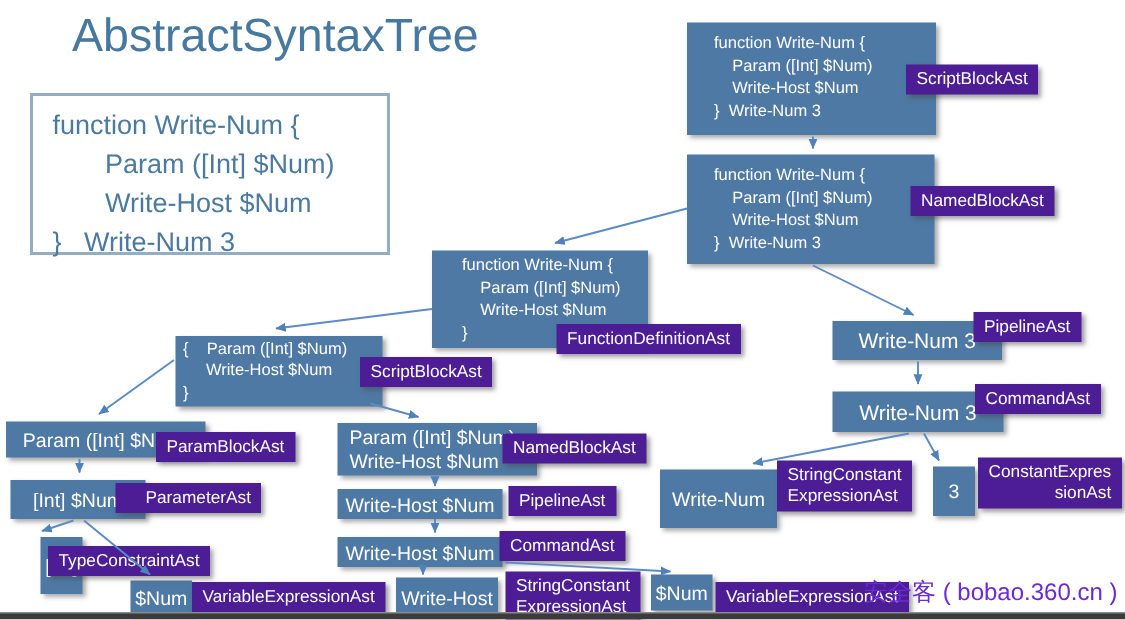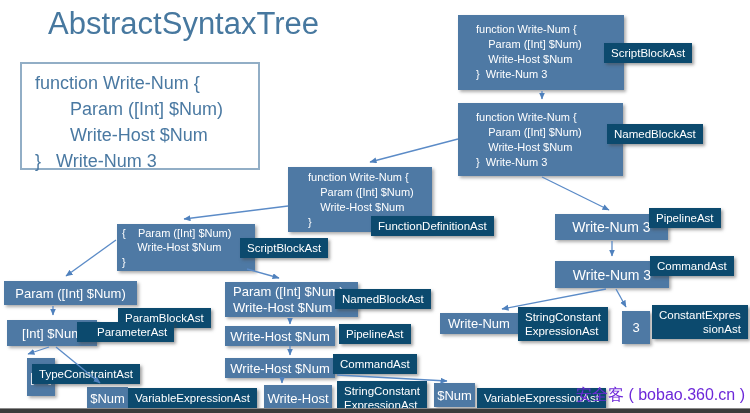--- a/index.html
+++ b/index.html
@@ -20,21 +20,21 @@
   .node {
     position:absolute; box-sizing:border-box;
     background:#4e79a4; color:#ffffff; white-space:pre;
     box-shadow:2px 2px 3px rgba(70,70,70,0.45);
   }
   .node-code { font-size:11px; line-height:15px; padding:7px 0 0 18px; }
   .leaf { display:flex; align-items:center; justify-content:center; font-size:13px; }
   .leaf-left { font-size:13px; line-height:16px; padding:2px 0 0 8px; }
   .big-leaf { font-size:14px; }
   .ast-label {
-    position:absolute; background:#0c4a6e; color:#ffffff;
+    position:absolute; background:#4c1d95; color:#ffffff;
     font-size:11.5px; line-height:14px; padding:3px 7px;
     white-space:pre; box-shadow:2px 2px 3px rgba(70,70,70,0.5);
     display:flex; align-items:center;
   }
   .edges { position:absolute; left:0; top:0; pointer-events:none; }
   .watermark {
     position:absolute; left:576px; top:385px;
     color:#6d28d9; font-size:16px; white-space:pre; z-index:30;
   }
   .bottom-bar {
@@ -85,31 +85,31 @@
 <div class="node leaf" style="left:225px;top:326px;width:110px;height:20px;">Write-Host $Num</div>
 
 <div class="node leaf" style="left:225px;top:358px;width:110px;height:20px;">Write-Host $Num</div>
 
 <div class="node leaf" style="left:264px;top:385px;width:68px;height:26px;">Write-Host</div>
 
 <div class="node leaf big-leaf" style="left:555px;top:214px;width:113px;height:26px;">Write-Num 3</div>
 
 <div class="node leaf big-leaf" style="left:555px;top:261px;width:114px;height:27px;">Write-Num 3</div>
 
-<div class="node leaf" style="left:440px;top:313px;width:78px;height:21px;">Write-Num</div>
+<div class="node leaf" style="left:440px;top:313px;width:78px;height:39px;">Write-Num</div>
 
 <div class="node leaf" style="left:622px;top:311px;width:28px;height:33px;">3</div>
 
 <div class="node leaf" style="left:434px;top:383px;width:41px;height:24px;">$Num</div>
 
 <div class="ast-label" style="left:604px;top:43px;">ScriptBlockAst</div>
 <div class="ast-label" style="left:607px;top:124px;">NamedBlockAst</div>
 <div class="ast-label" style="left:371px;top:216px;">FunctionDefinitionAst</div>
 <div class="ast-label" style="left:240px;top:238px;">ScriptBlockAst</div>
-<div class="ast-label" style="left:118px;top:288px;margin-top:20px;">ParamBlockAst</div>
+<div class="ast-label" style="left:104px;top:288px;">ParamBlockAst</div>
 <div class="ast-label" style="left:77px;top:322px;padding-left:20px;">ParameterAst</div>
 <div class="ast-label" style="left:32px;top:364px;">TypeConstraintAst</div>
 <div class="ast-label" style="left:128px;top:388px;">VariableExpressionAst</div>
 <div class="ast-label" style="left:335px;top:289px;">NamedBlockAst</div>
 <div class="ast-label" style="left:339px;top:324px;">PipelineAst</div>
 <div class="ast-label" style="left:333px;top:354px;">CommandAst</div>
 <div class="ast-label" style="left:337px;top:381px;">StringConstant
 ExpressionAst</div>
 <div class="ast-label" style="left:649px;top:208px;">PipelineAst</div>
 <div class="ast-label" style="left:650px;top:256px;">CommandAst</div>

